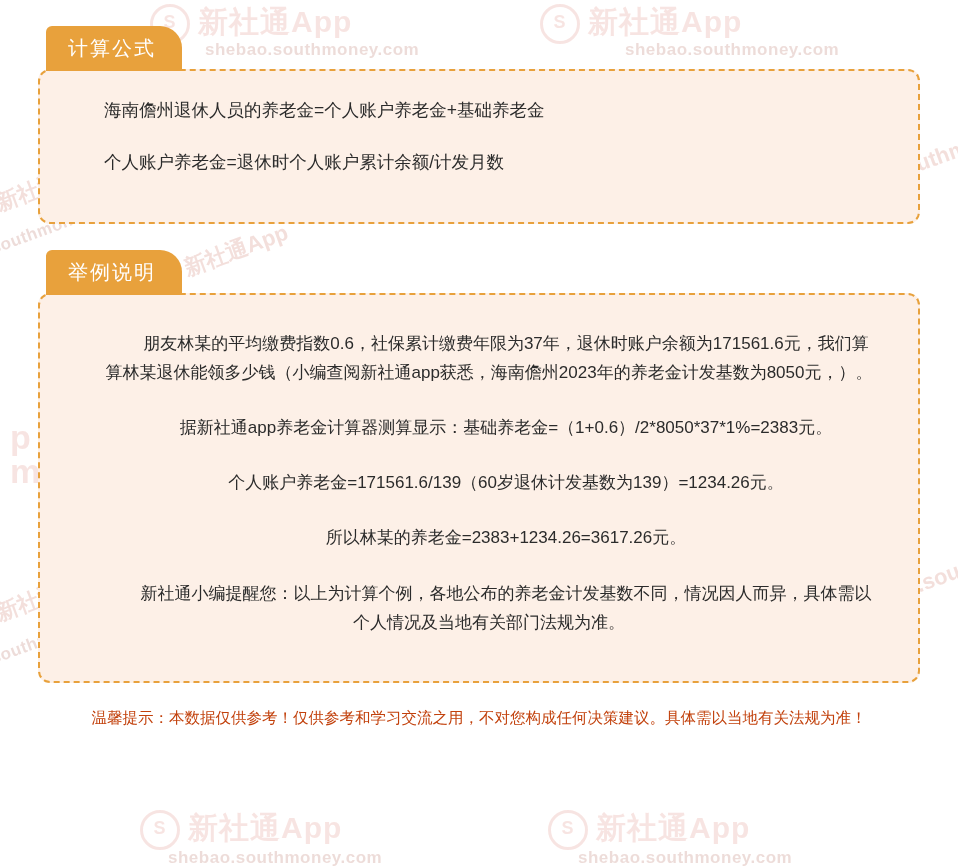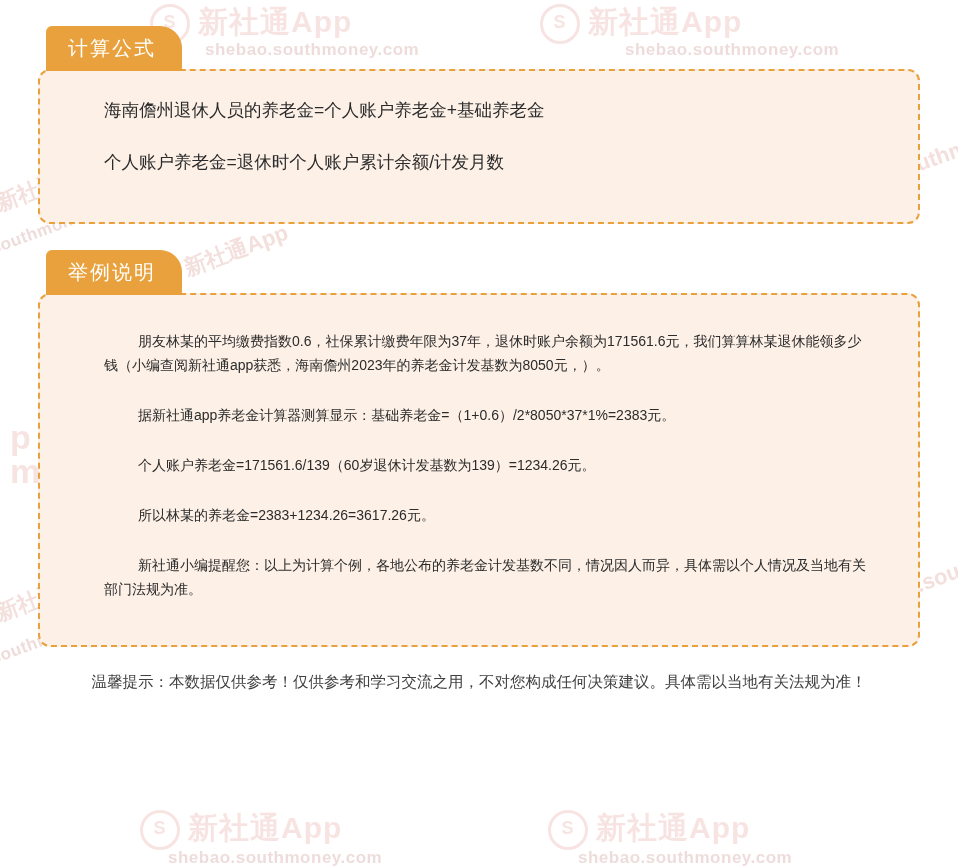--- a/index.html
+++ b/index.html
@@ -124,37 +124,38 @@
   }
   .formula-body p:last-child {
     margin-bottom: 16px;
   }
 
   .example-body {
     padding: 34px 34px 44px 34px;
   }
   .example-body p {
     margin: 0 0 26px 0;
-    font-size: 14px;
+    font-size: 17px;
     line-height: 1.72;
     color: #2b2b2b;
     text-indent: 34px;
     padding-left: 30px;
     padding-right: 10px;
+    text-align: center;
   }
   .example-body p:last-child {
     margin-bottom: 0;
   }
 
   .footnote {
     margin-top: 22px;
     text-align: center;
     font-size: 15.5px;
     line-height: 1.7;
-    color: #404040;
+    color: #c2410c;
     padding: 0 26px;
   }
 </style>
 </head>
 <body>
 
 <div class="watermarks">
 
   <div class="wm wm-logo" style="left:150px; top:2px;">
     <span class="wm-sb">S</span><span>新社通App</span>

